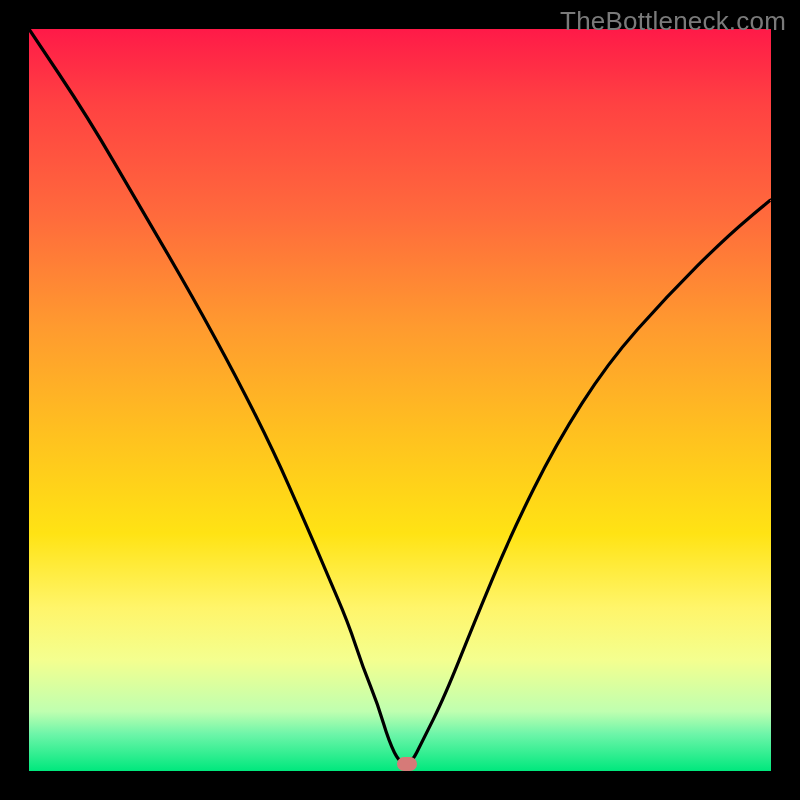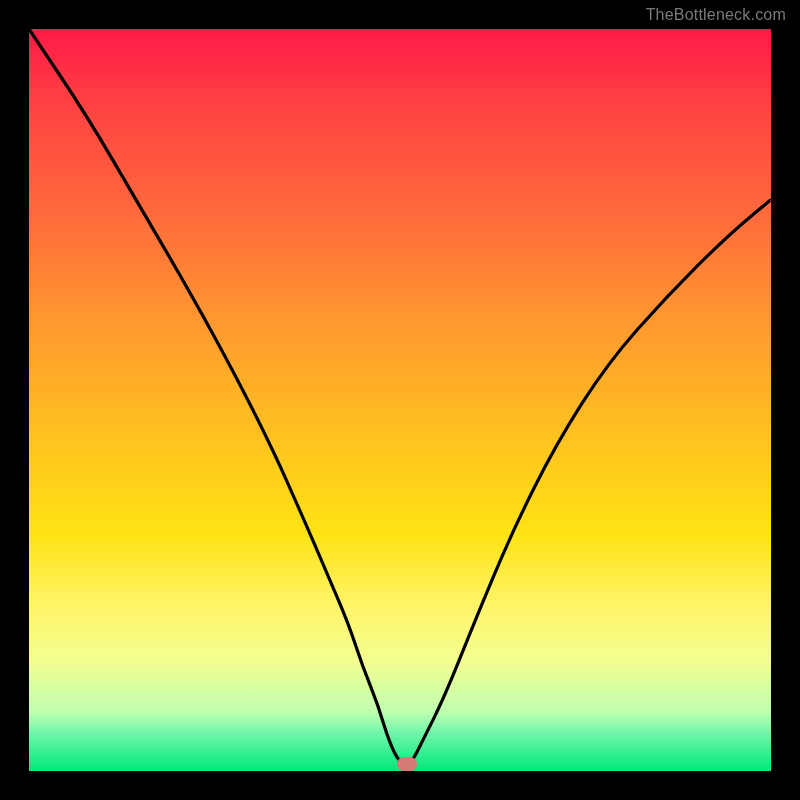--- a/index.html
+++ b/index.html
@@ -52,21 +52,21 @@
     height: 14px;
     border-radius: 7px;
     background: #d67a78;
     transform: translate(-50%, -50%);
   }
   .watermark {
     position: absolute;
     top: 6px;
     right: 14px;
     color: #7a7a7a;
-    font-size: 16px;
+    font-size: 26px;
     font-weight: 500;
     letter-spacing: 0.2px;
     text-align: center;
   }
 </style>
 </head>
 <body>
 
 <div class="outer">
 

